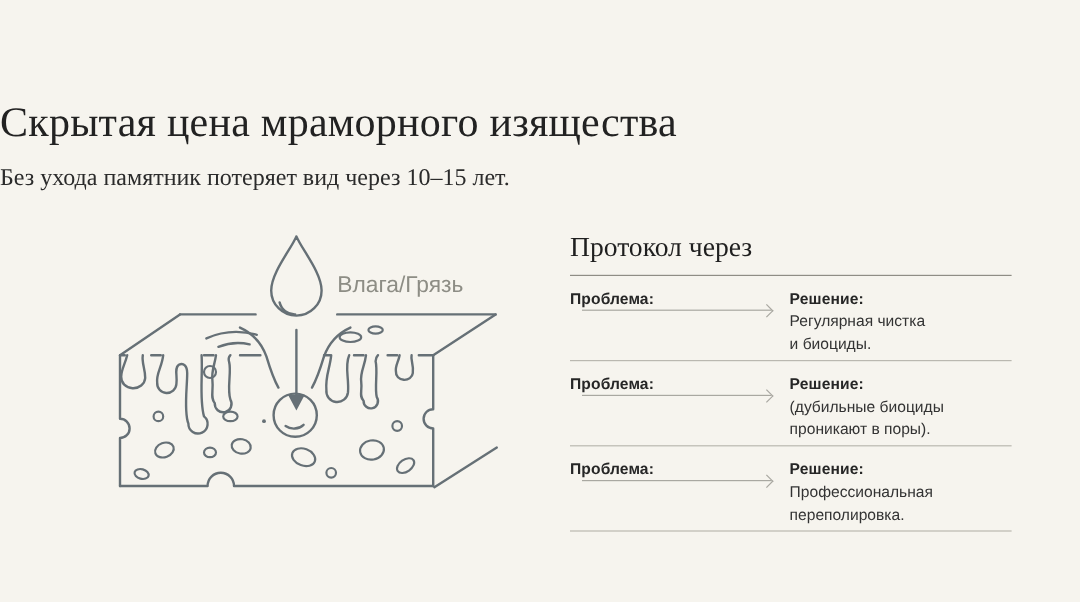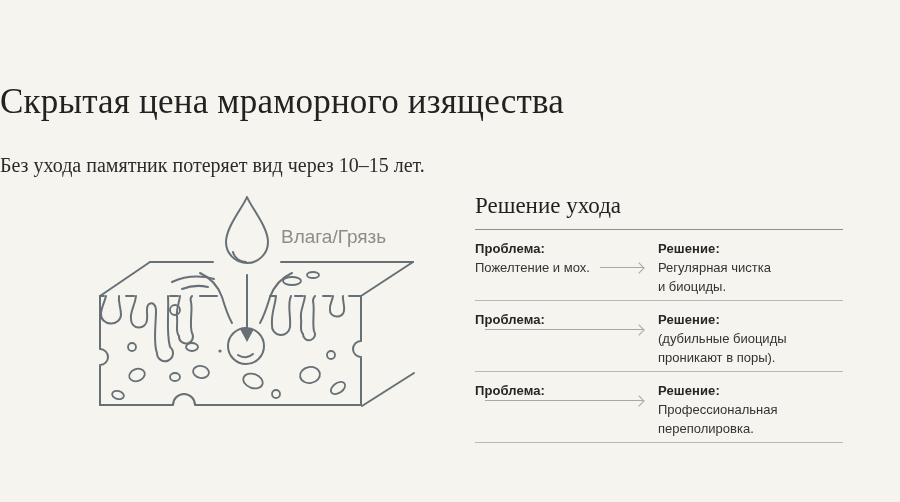--- a/index.html
+++ b/index.html
@@ -9,21 +9,21 @@
   }
   *{box-sizing:border-box;margin:0;padding:0}
   html,body{width:900px;height:502px;overflow:hidden}
   body{position:relative;background:var(--background);
        font-family:"Liberation Sans",sans-serif;color:var(--body-text)}
 
   .title-wrap{position:absolute;top:82px;left:0;width:900px;text-align:left}
   .title-wrap h1{font-family:"Liberation Serif",serif;font-weight:400;
        font-size:35px;line-height:40px;color:var(--ink);letter-spacing:.2px}
   .title-wrap p{font-family:"Liberation Serif",serif;font-size:20px;
-       line-height:24px;margin-top:31px;color:#2b2b2b}
+       line-height:24px;margin-top:14px;color:#2b2b2b}
 
   .diagram{position:absolute;left:60px;top:185px;width:390px;height:245px}
   .ln{fill:none;stroke:var(--diagram-stroke);stroke-width:2;
       stroke-linecap:round;stroke-linejoin:round}
   .blob{fill:var(--background);stroke:var(--diagram-stroke);stroke-width:2;
       stroke-linecap:round;stroke-linejoin:round}
   .pore{fill:none;stroke:var(--diagram-stroke);stroke-width:1.8}
   .dot{fill:var(--diagram-stroke);stroke:none}
   .dlabel{font-family:"Liberation Sans",sans-serif;font-size:19px;
       fill:var(--muted-label)}
@@ -103,28 +103,27 @@
     <path class="ln" d="M173,67 A13,13 0 0 0 186,77"></path>
 
     <line class="ln" x1="187" y1="90" x2="187" y2="146"></line>
     <polygon fill="#667076" points="180,144 194,144 187,157"></polygon>
 
     <text class="dlabel" x="221" y="58">Влага/Грязь</text>
   </svg>
 </div>
 
 <div class="panel">
-  <h2>Решение ухода</h2>
+  <h2>Протокол через</h2>
   <div class="rule dark"></div>
 
   <div class="row">
     <div class="cell">
       <span class="label line">Проблема:</span>
       <span class="line first">
-        <span class="txt">Пожелтение и мох.</span>
         <span class="lead-arrow"></span>
       </span>
 
     </div>
     <div class="cell">
       <span class="label line">Решение:</span>
       <span class="line">Регулярная чистка</span>
       <span class="line">и биоциды.</span>
 
     </div>

